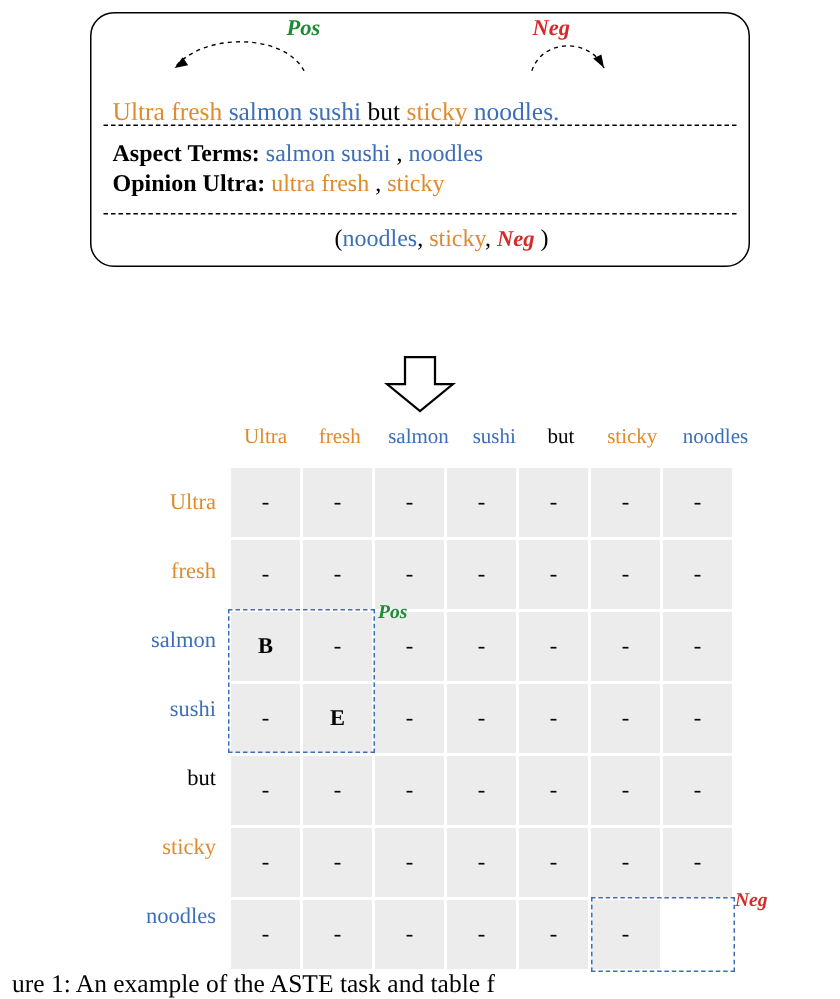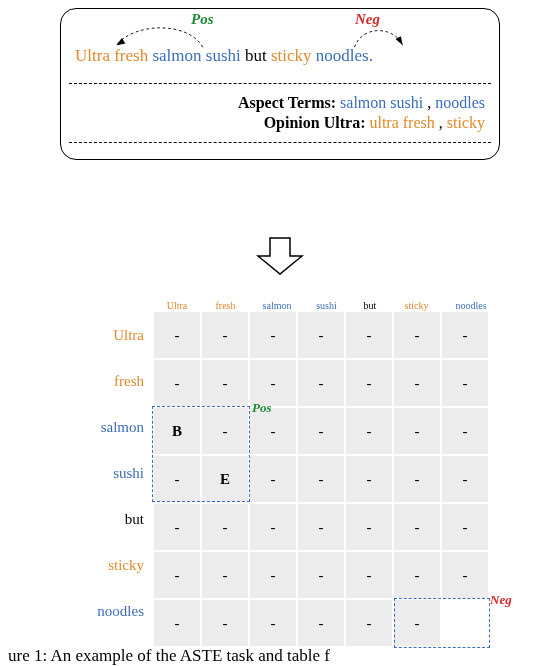--- a/index.html
+++ b/index.html
@@ -13,38 +13,38 @@
   }
   .figure-box {
     position: absolute;
     left: 60px;
     top: 8px;
     width: 440px;
     border: 1.5px solid #000;
     border-radius: 16px;
     padding: 0;
   }
-  .section { padding: 8px 14px; text-align: right; }
+  .section { padding: 8px 14px; }
   .dash-sep {
     border-top: 1.5px dashed #000;
     height: 0;
     margin: 0 8px;
   }
   .sentence-row {
     position: relative;
     height: 74px;
   }
   .arrow-layer {
     position: absolute;
     left: 0; top: 0;
     width: 100%; height: 40px;
   }
   .sentence {
     position: absolute;
-    left: 14px; top: 37px;
+    left: 14px; top: 56px;
     font-size: 17px;
   }
   .pos-lbl { color: #1d8a36; font-style: italic; font-weight: 600; font-size: 15px; }
   .neg-lbl { color: #d62a2a; font-style: italic; font-weight: 600; font-size: 15px; }
   .aspect { color: #3c6fb8; }
   .opinion { color: #e08a2e; }
   .plain { color: #000; }
   .label-line { font-size: 16px; margin: 2px 0; }
   .label-line b { font-weight: 700; }
   .triplet-line { font-size: 16px; }
@@ -57,22 +57,22 @@
     width: 48px; height: 40px;
   }
 
   .grid-wrap {
     position: absolute;
     left: 58px; top: 284px;
     width: 450px;
   }
   .col-sentence {
     position: absolute;
-    left: 96px; top: 16px;
-    font-size: 10px;
+    left: 96px; top: 0;
+    font-size: 14px;
     white-space: nowrap;
   }
   .col-sentence span { display: inline-block; text-align: center; }
   .row-labels {
     position: absolute;
     left: 0; top: 28px;
     width: 94px;
   }
   .row-label {
     height: 46px;
@@ -169,20 +169,23 @@
       <span> </span>
       <span class="opinion">ultra fresh</span>
       <span> , </span>
       <span class="opinion">sticky</span>
     </div>
   </div>
 
   <div class="dash-sep"></div>
 
   <div class="section">
+    <div class="triplet-line indent">
+      <span>(</span><span class="aspect">noodles</span><span>, </span><span class="opinion">sticky</span><span>, </span><span class="neg-lbl">Neg</span><span> )</span>
+    </div>
   </div>
 </div>
 
 <div class="arrow-container">
   <svg viewBox="0 0 48 40">
     <path d="M 14 2 L 34 2 L 34 20 L 46 20 L 24 38 L 2 20 L 14 20 Z" fill="none" stroke="#000" stroke-width="1.5"></path>
   </svg>
 </div>
 
 <div class="grid-wrap">

